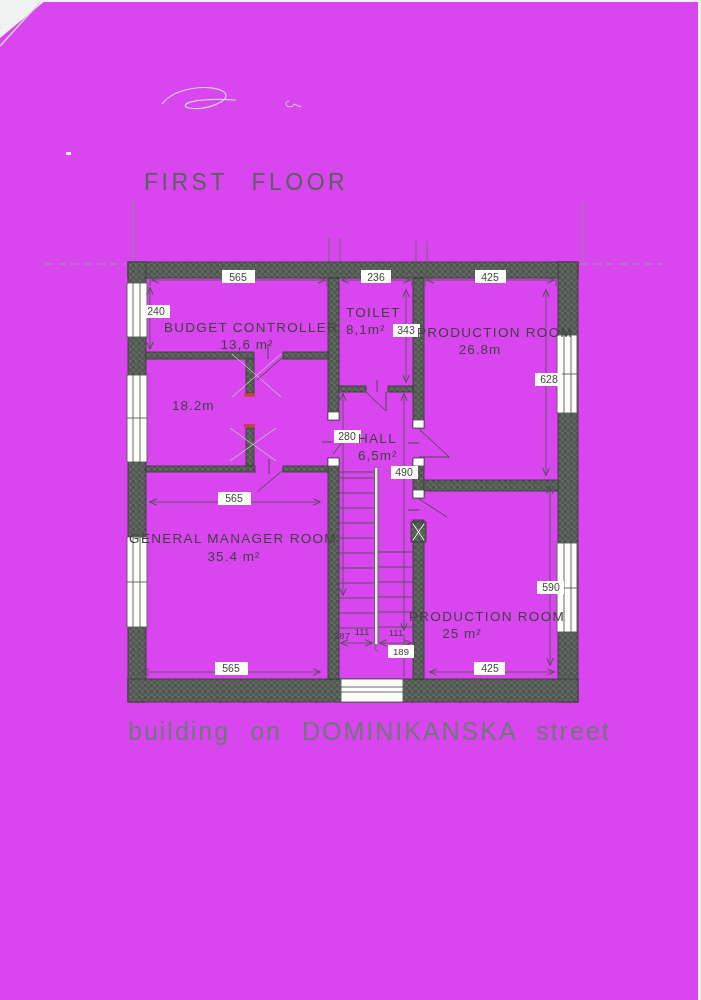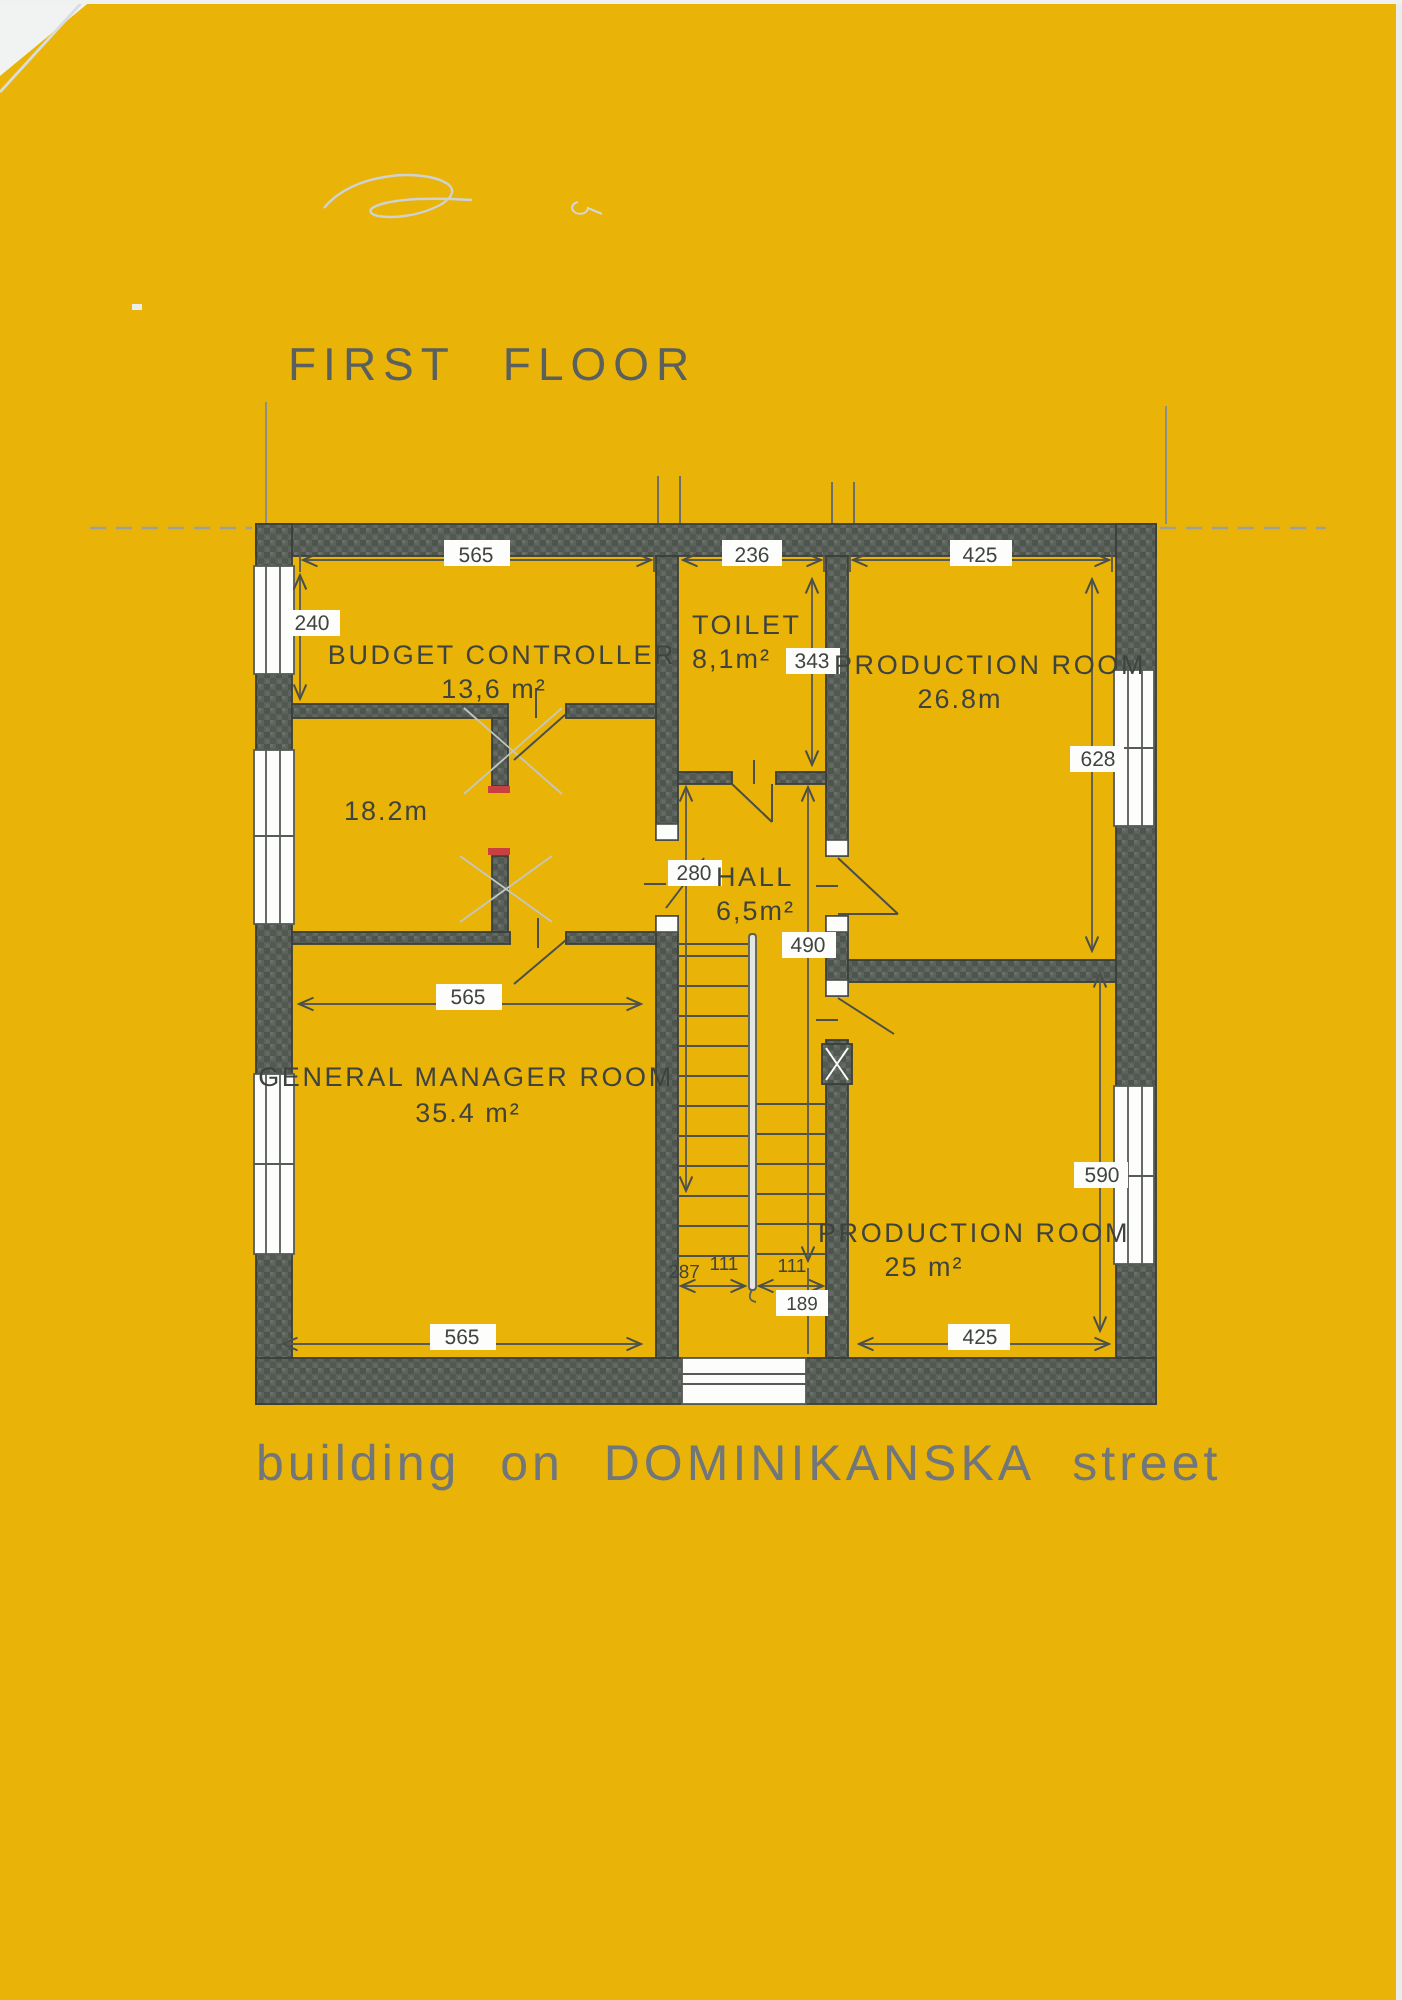--- a/index.html
+++ b/index.html
@@ -1,18 +1,18 @@
 <!DOCTYPE html>
 <html><head>
 <meta charset="utf-8">
 <style>
   html,body{margin:0;padding:0;background:#e9e9e9;}
   .page{
     position:relative;width:701px;height:1000px;margin:0 auto;
-    background:#eab308;overflow:hidden;
+    background:#d946ef;overflow:hidden;
     font-family:"Liberation Sans", sans-serif;
   }
   svg{display:block}
   text{fill:#454a46;}
   .title-text{font-size:23px;letter-spacing:3.5px;word-spacing:14px;fill:#5a605e;}
   .caption-text{font-size:25px;letter-spacing:2px;word-spacing:11px;fill:#70767a;}
   .room-name{font-size:13.5px;letter-spacing:1.3px;fill:#3e433f;}
   .room-area{font-size:13.5px;letter-spacing:1px;fill:#3e433f;}
   .dim{font-size:10.5px;fill:#3f443f;}
   .dim-s{font-size:9.5px;fill:#3f443f;}

